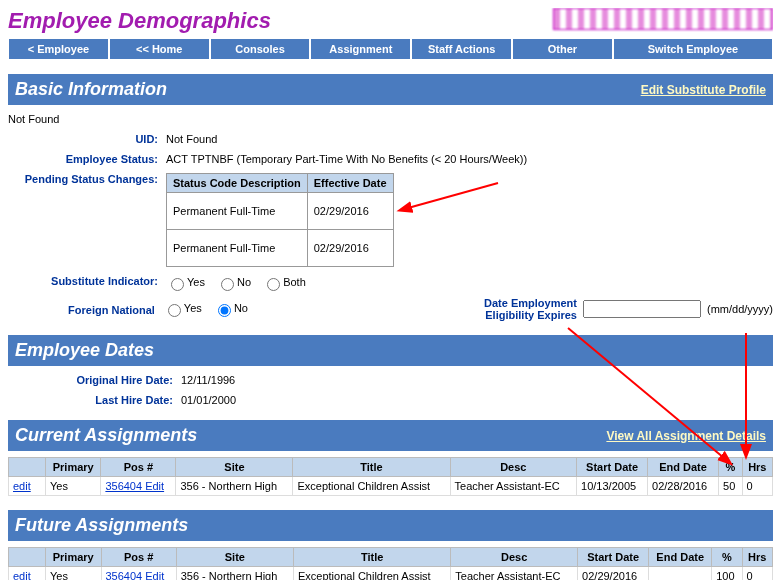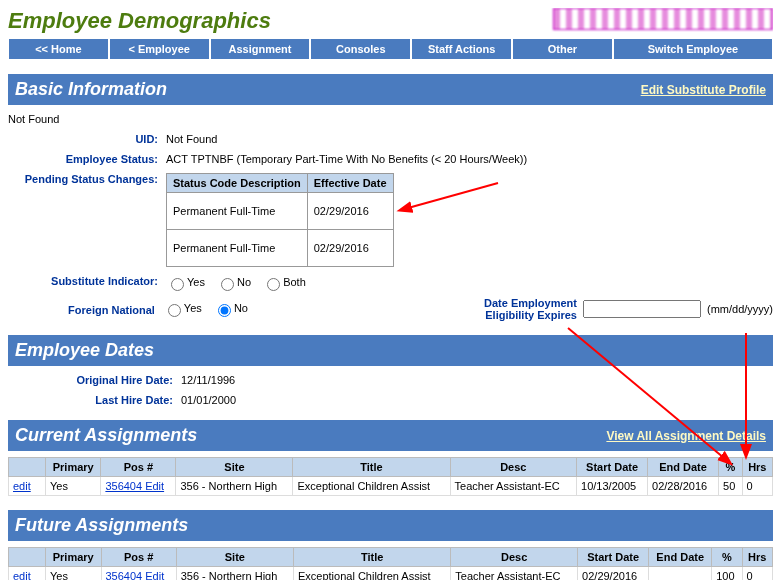--- a/index.html
+++ b/index.html
@@ -13,21 +13,21 @@
   .header-row {
     display: flex;
     justify-content: space-between;
     align-items: flex-start;
     margin-bottom: 4px;
   }
   .page-title {
     font-size: 22px;
     font-weight: bold;
     font-style: italic;
-    color: #4d7c0f;
+    color: #a21caf;
     margin: 0;
   }
   .pix-box {
     border: 1px solid #c000c0;
     width: 218px;
     height: 20px;
     background: repeating-linear-gradient(90deg, rgba(200,0,180,0.45) 0 6px, rgba(255,255,255,0) 6px 12px);
     filter: blur(1px);
   }
   .navbar {
@@ -152,24 +152,24 @@
 <body>
 
 <div class="wrap">
 
 <div class="header-row">
   <h1 class="page-title">Employee Demographics</h1>
   <div class="pix-box"></div>
 </div>
 
 <div class="navbar">
+  <div>&lt; Employee</div>
   <div>&lt;&lt; Home</div>
-  <div>&lt; Employee</div>
+  <div>Consoles</div>
   <div>Assignment</div>
-  <div>Consoles</div>
   <div>Staff Actions</div>
   <div>Other</div>
   <div class="switch">Switch Employee</div>
 </div>
 
 <div class="section-bar">
   <span>Basic Information</span>
   <a>Edit Substitute Profile</a>
 </div>
 <div class="info-grid">

